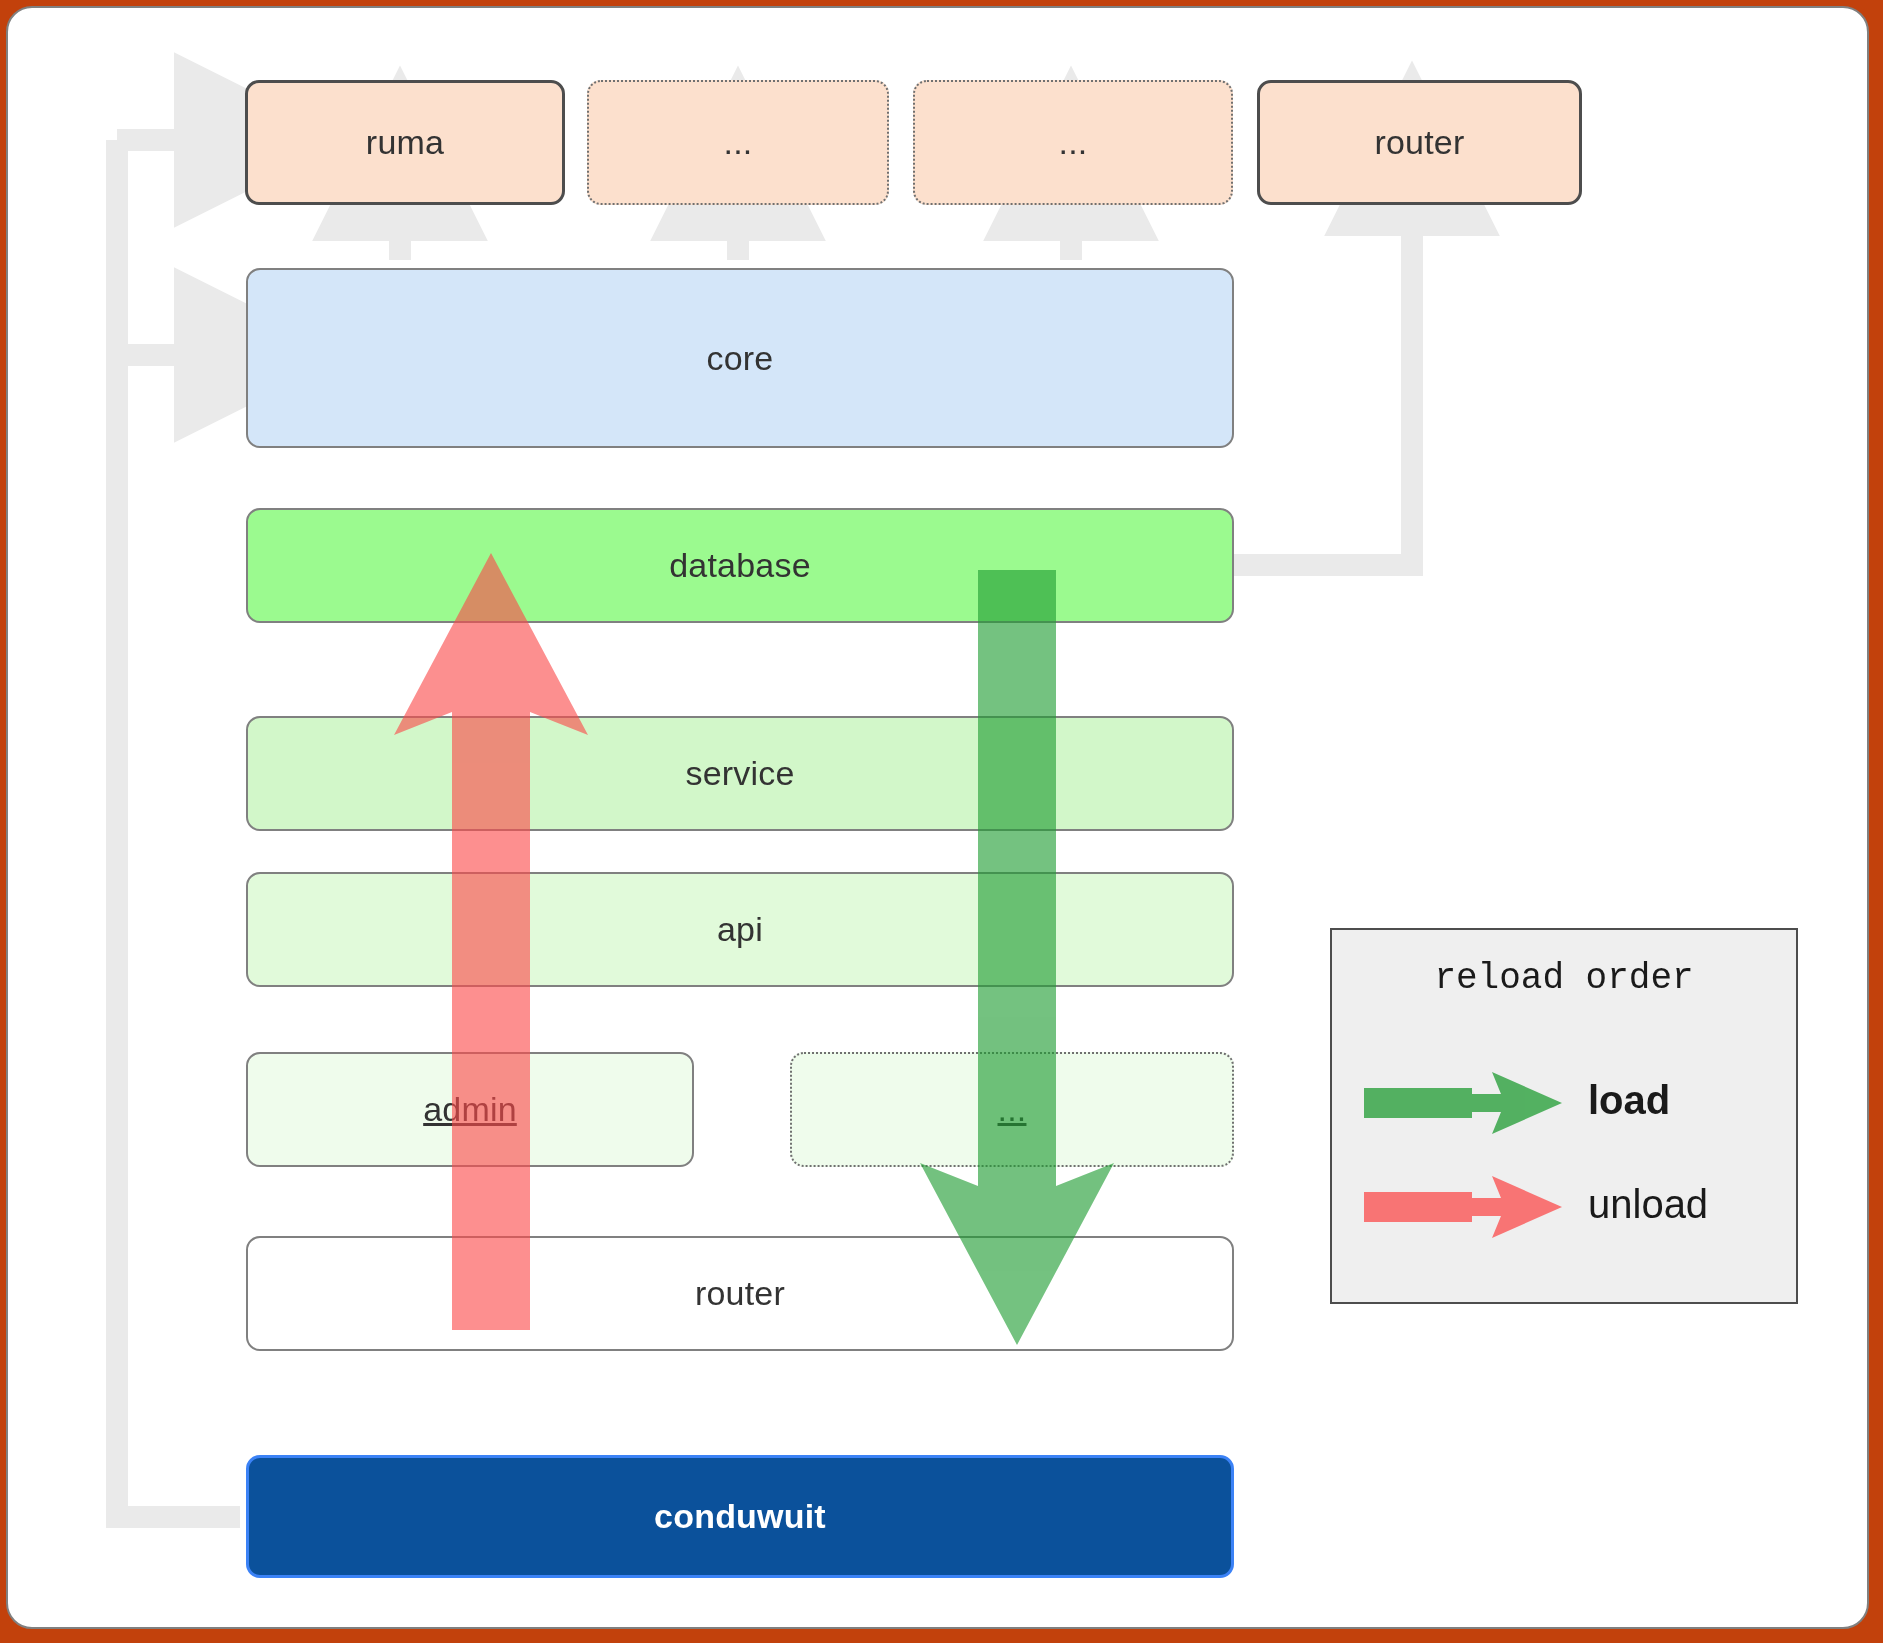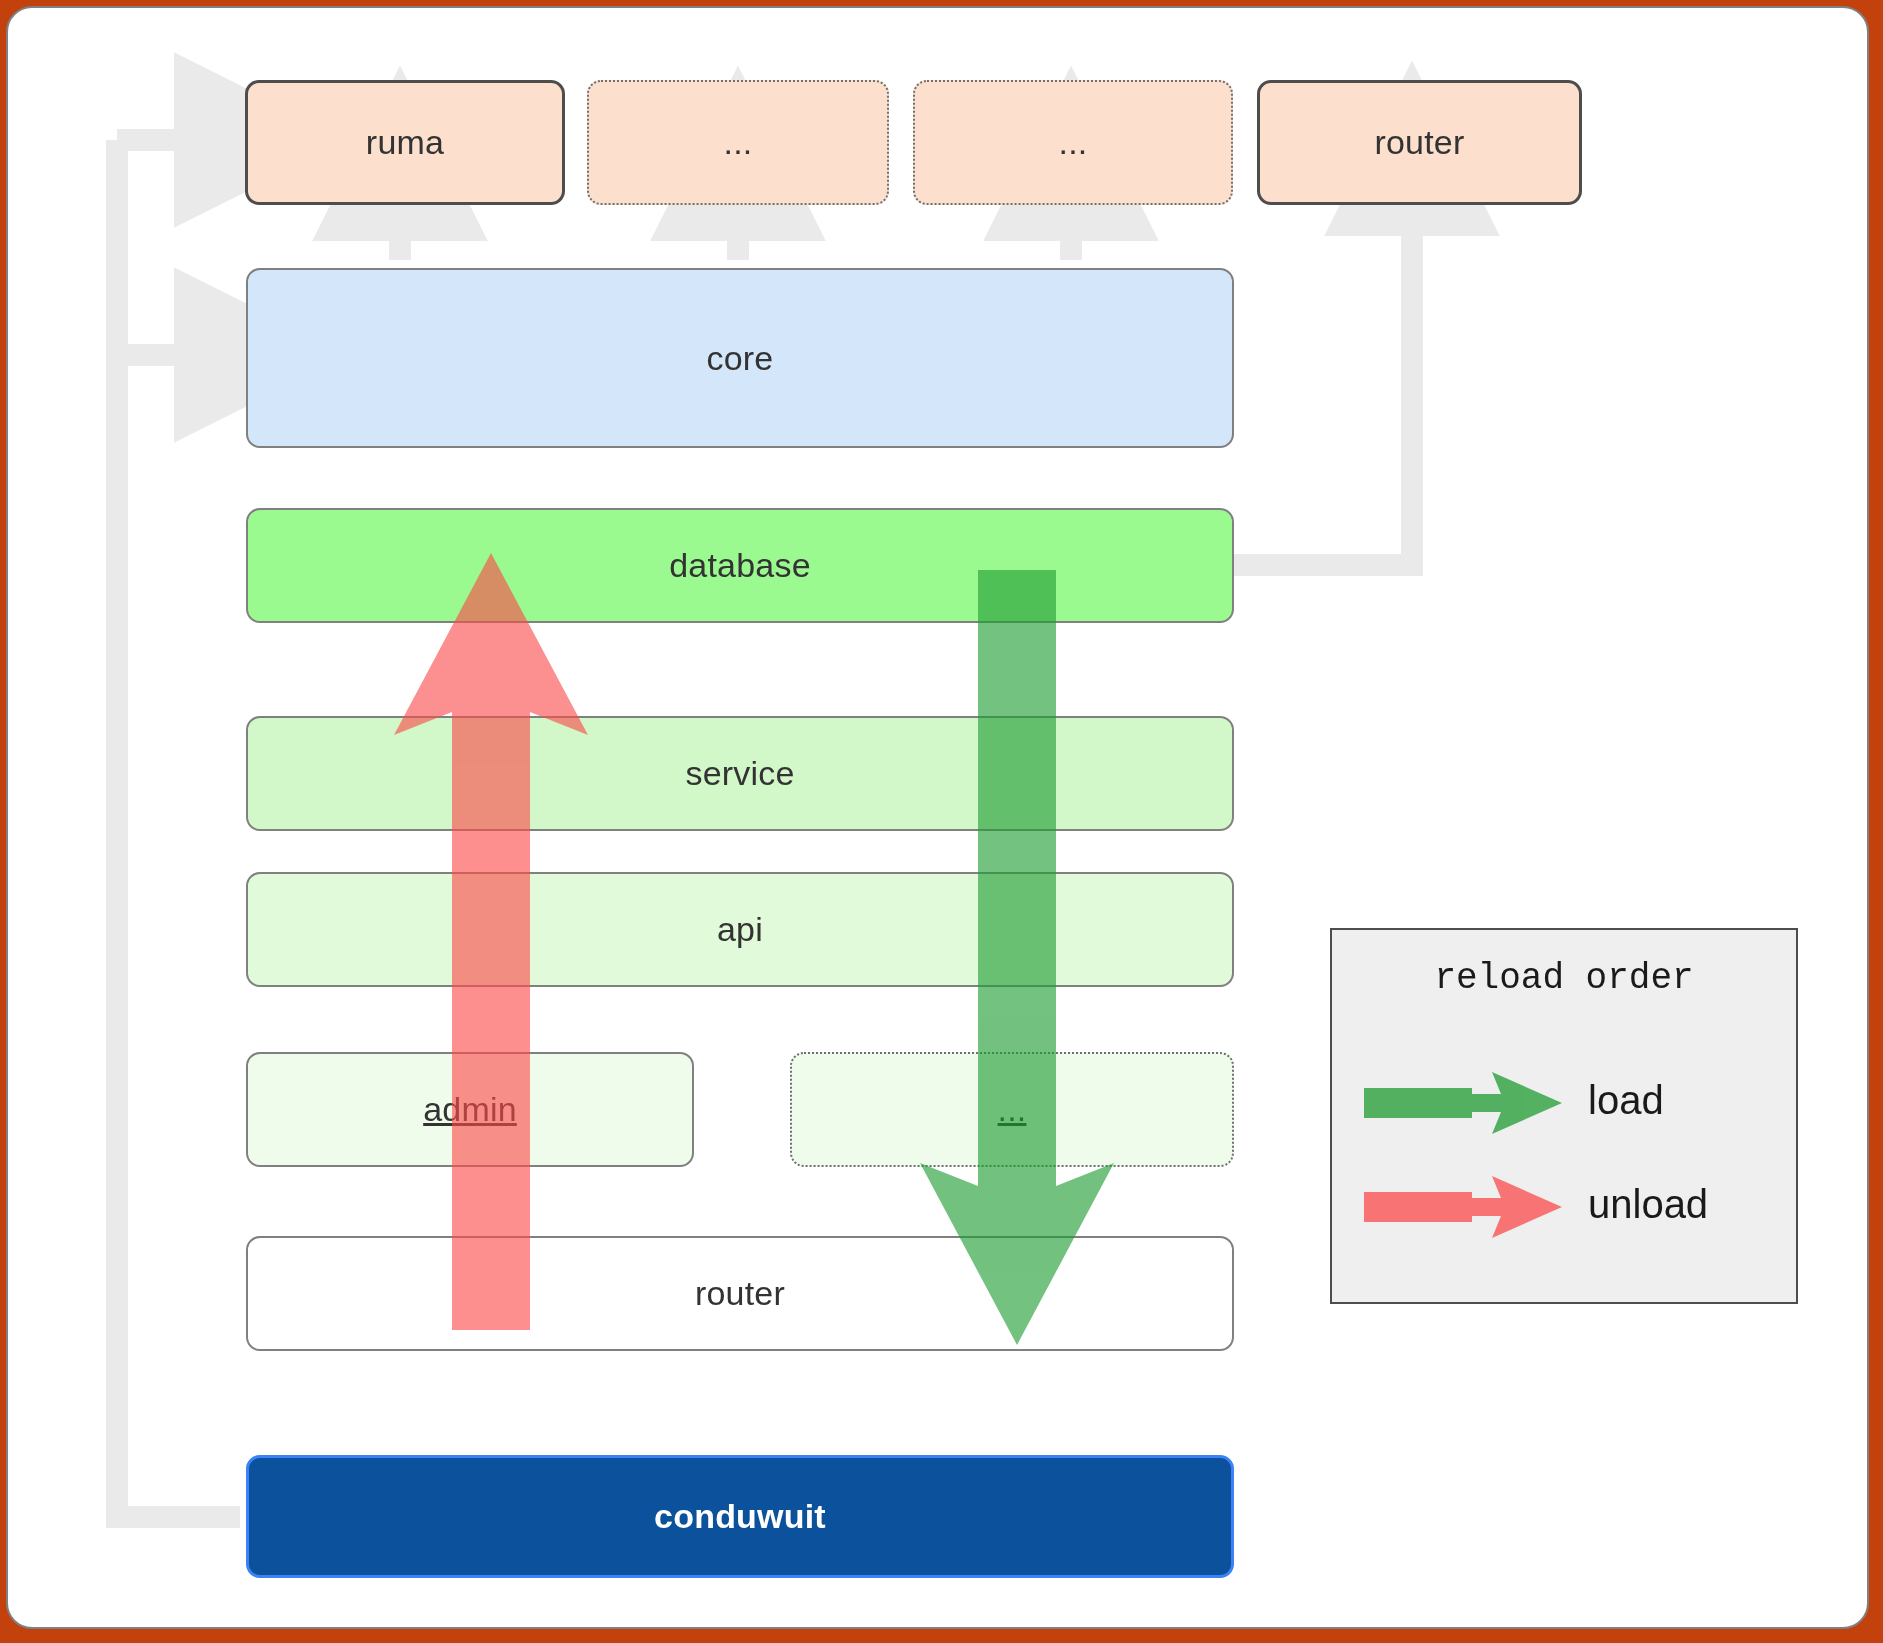--- a/index.html
+++ b/index.html
@@ -97,21 +97,21 @@
     font-size: 36px;
     color: #1a1a1a;
     font-family: Liberation Mono, monospace;
   }
   .legend-row {
     position: absolute;
     left: 0;
     width: 100%;
     height: 90px;
   }
-  .legend-row.row0 { top: 128px; }
+  .legend-row.row0 { top: 128px; font-weight: bold; }
   .legend-row.row1 { top: 232px; }
   .legend-swatch {
     position: absolute;
     left: 32px;
     top: 0;
     width: 200px;
     height: 90px;
   }
   .legend-label {
     position: absolute;

